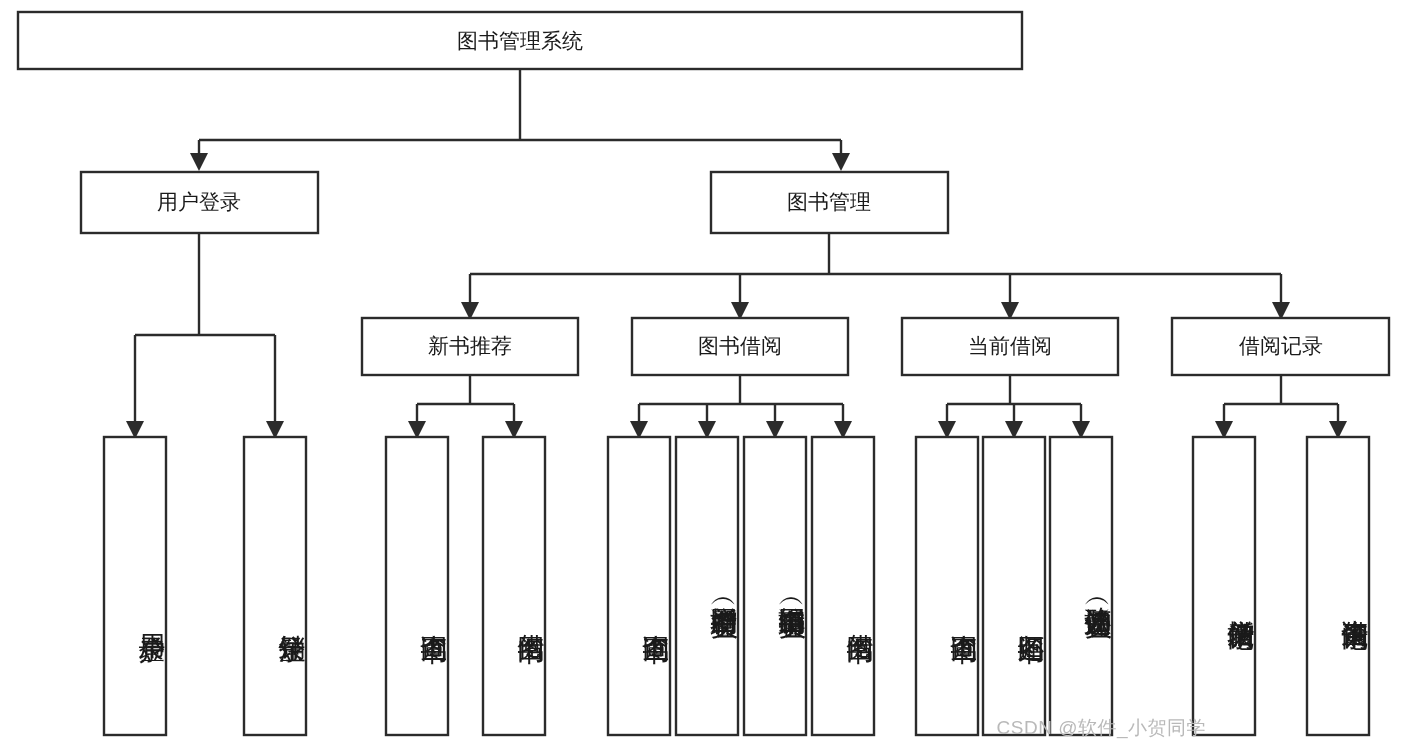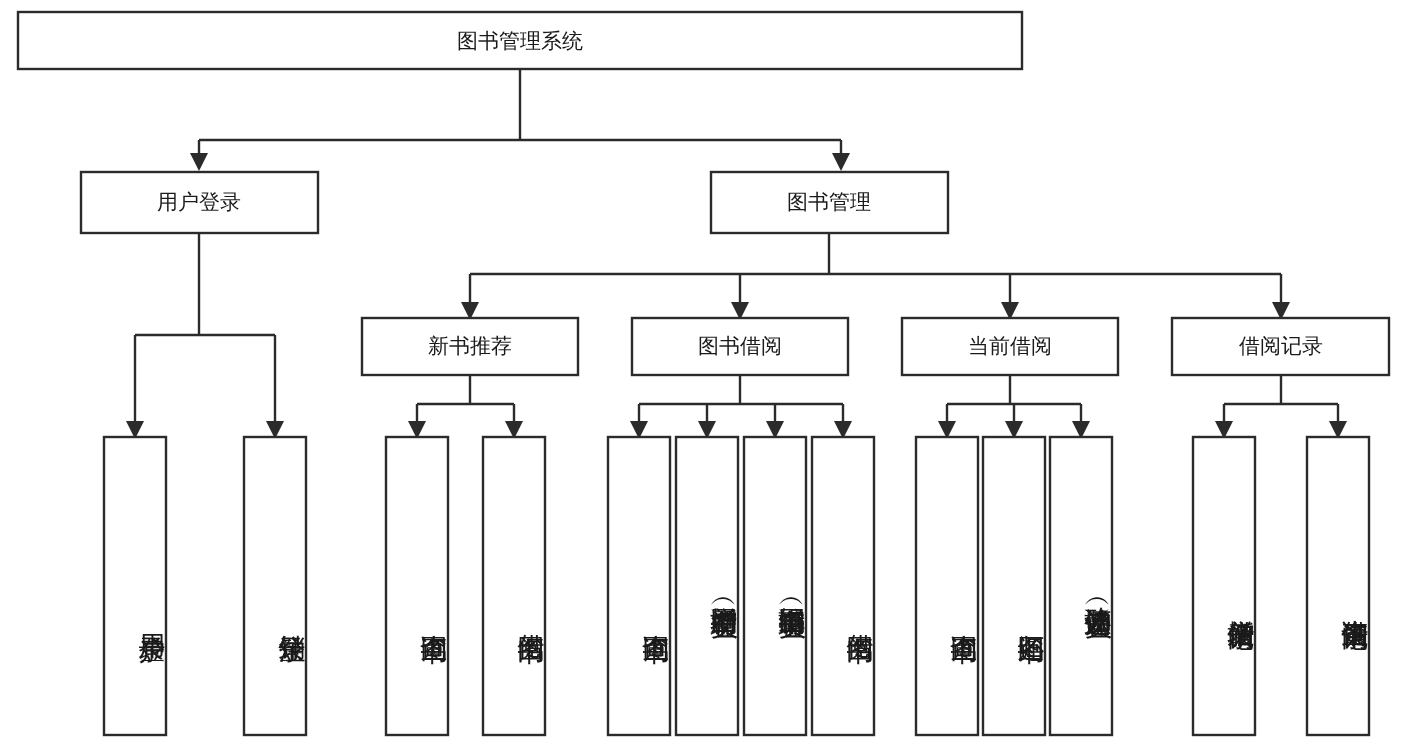--- a/index.html
+++ b/index.html
@@ -231,14 +231,15 @@
   <div class="node-label-v" style="left:916px; top:500px; width:62px; height:230px;">查询图书</div>
 
   <div class="node-label-v" style="left:983px; top:500px; width:62px; height:230px;">归还图书</div>
 
   <div class="node-label-v" style="left:1050px; top:446px; width:62px; height:286px;">确认归还（管理员）</div>
 
   <div class="node-label-v" style="left:1193px; top:472px; width:62px; height:258px;">新增借阅记录</div>
 
   <div class="node-label-v" style="left:1307px; top:472px; width:62px; height:258px;">查询借阅记录</div>
 
+  <div class="watermark">CSDN @软件_小贺同学</div>
 
 </div>
 
 </body></html>

